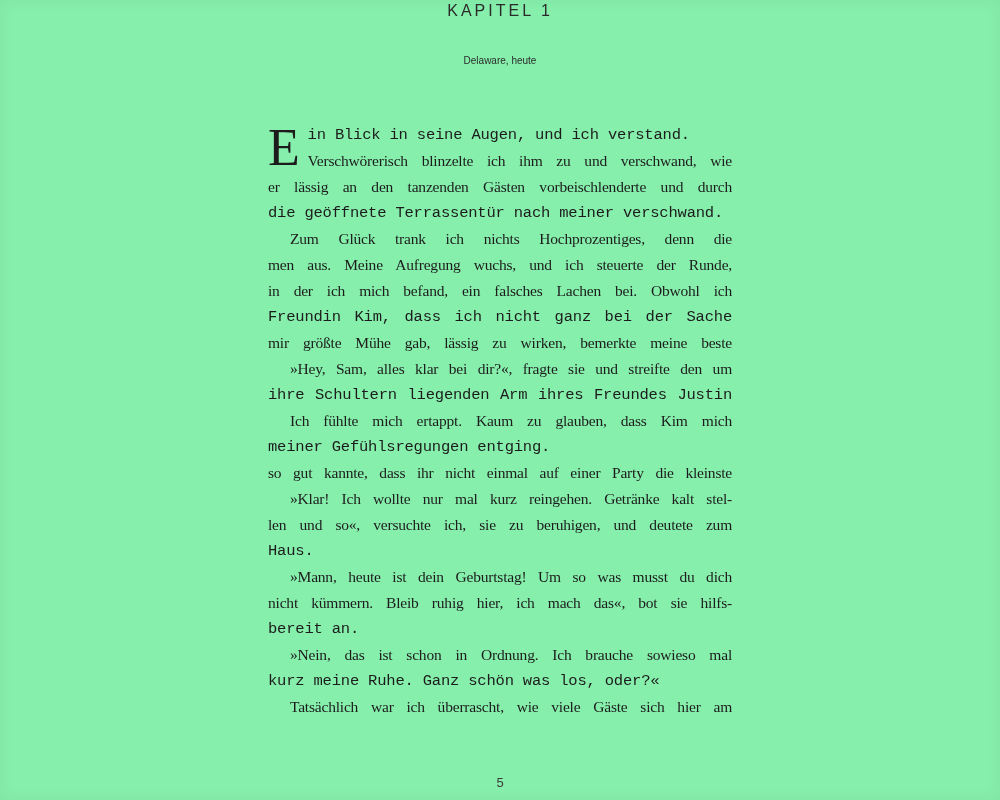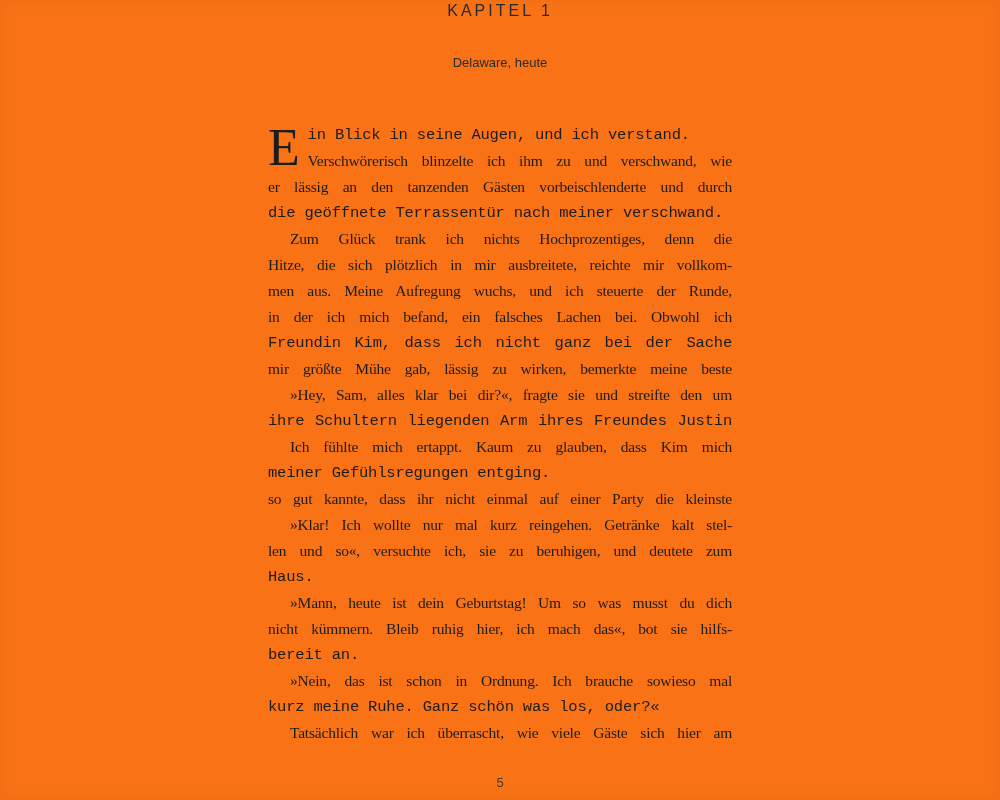--- a/index.html
+++ b/index.html
@@ -1,41 +1,41 @@
 <!DOCTYPE html>
 <html><head>
 <meta charset="utf-8">
 <style>
   * { margin: 0; padding: 0; box-sizing: border-box; }
   html, body { background: #ffffff; }
   .book-page {
     position: relative;
     width: 1000px;
     height: 800px;
-    background: #f97316;
+    background: #86efac;
     font-family: "Liberation Serif", serif;
     color: #1c1c1c;
     overflow: hidden;
     box-shadow: inset 0 0 16px rgba(0,0,0,0.05);
   }
   .chapter-title {
     position: absolute;
     top: 2px; left: 0; width: 100%;
     text-align: center;
     font-family: "Liberation Sans", sans-serif;
     font-size: 16px;
     letter-spacing: 3px;
     color: #2b2b2b;
   }
   .chapter-subtitle {
     position: absolute;
     top: 55px; left: 0; width: 100%;
     text-align: center;
     font-family: "Liberation Sans", sans-serif;
-    font-size: 13px;
+    font-size: 10px;
     color: #2b2b2b;
   }
   .body-text {
     position: absolute;
     top: 122px;
     left: 268px;
     width: 464px;
     font-size: 15.5px;
     line-height: 26px;
     letter-spacing: -0.2px;
@@ -77,21 +77,20 @@
   <div class="body-text">
       <div class="para">
         <span class="dropcap-letter">E</span>
         <div class="line no-just">in Blick in seine Augen, und ich verstand.</div>
         <div class="line">Verschwörerisch blinzelte ich ihm zu und verschwand, wie</div>
         <div class="line">er lässig an den tanzenden Gästen vorbeischlenderte und durch</div>
         <div class="line no-just">die geöffnete Terrassentür nach meiner verschwand.</div>
       </div>
       <div class="para">
         <div class="line first">Zum Glück trank ich nichts Hochprozentiges, denn die</div>
-        <div class="line">Hitze, die sich plötzlich in mir ausbreitete, reichte mir vollkom-</div>
         <div class="line">men aus. Meine Aufregung wuchs, und ich steuerte der Runde,</div>
         <div class="line">in der ich mich befand, ein falsches Lachen bei. Obwohl ich</div>
         <div class="line no-just">Freundin Kim, dass ich nicht ganz bei der Sache war.</div>
         <div class="line">mir größte Mühe gab, lässig zu wirken, bemerkte meine beste</div>
       </div>
       <div class="para">
         <div class="line first">»Hey, Sam, alles klar bei dir?«, fragte sie und streifte den um</div>
         <div class="line no-just">ihre Schultern liegenden Arm ihres Freundes Justin ab.</div>
       </div>
       <div class="para">

